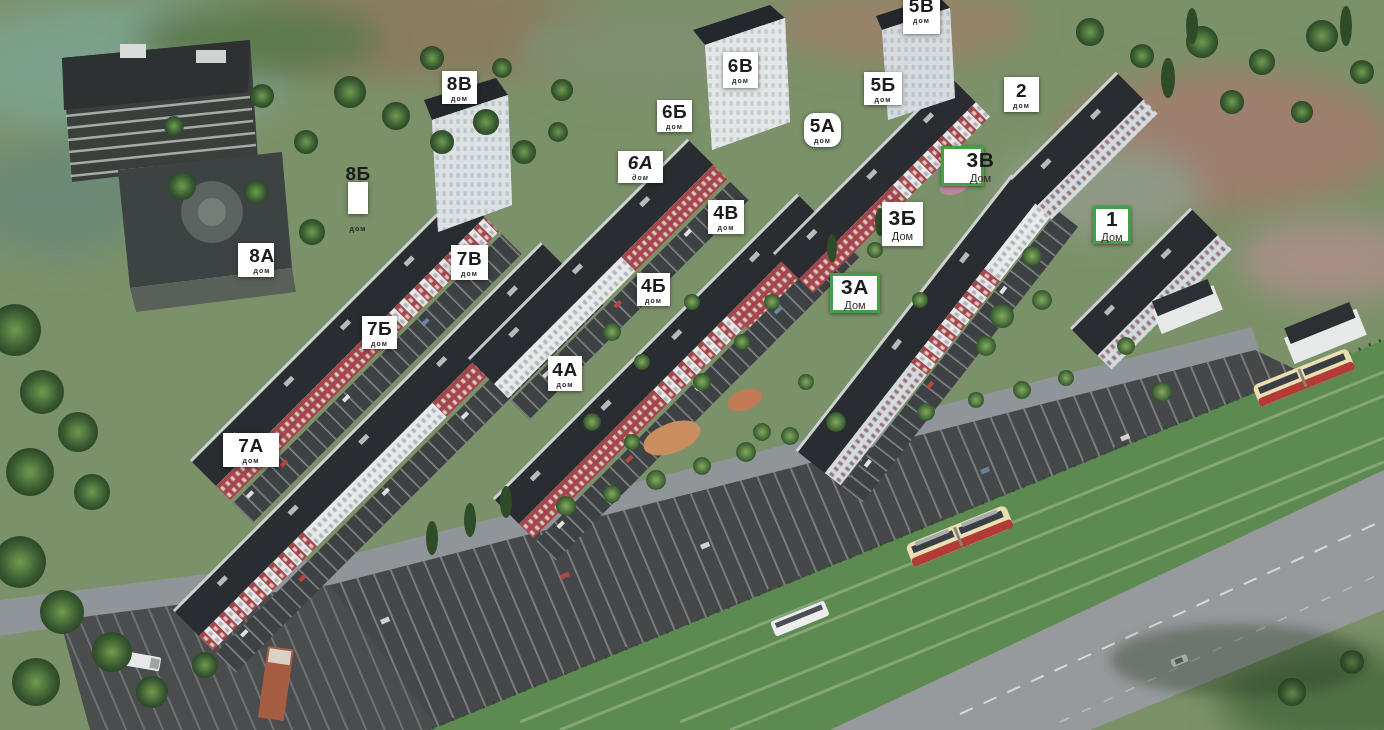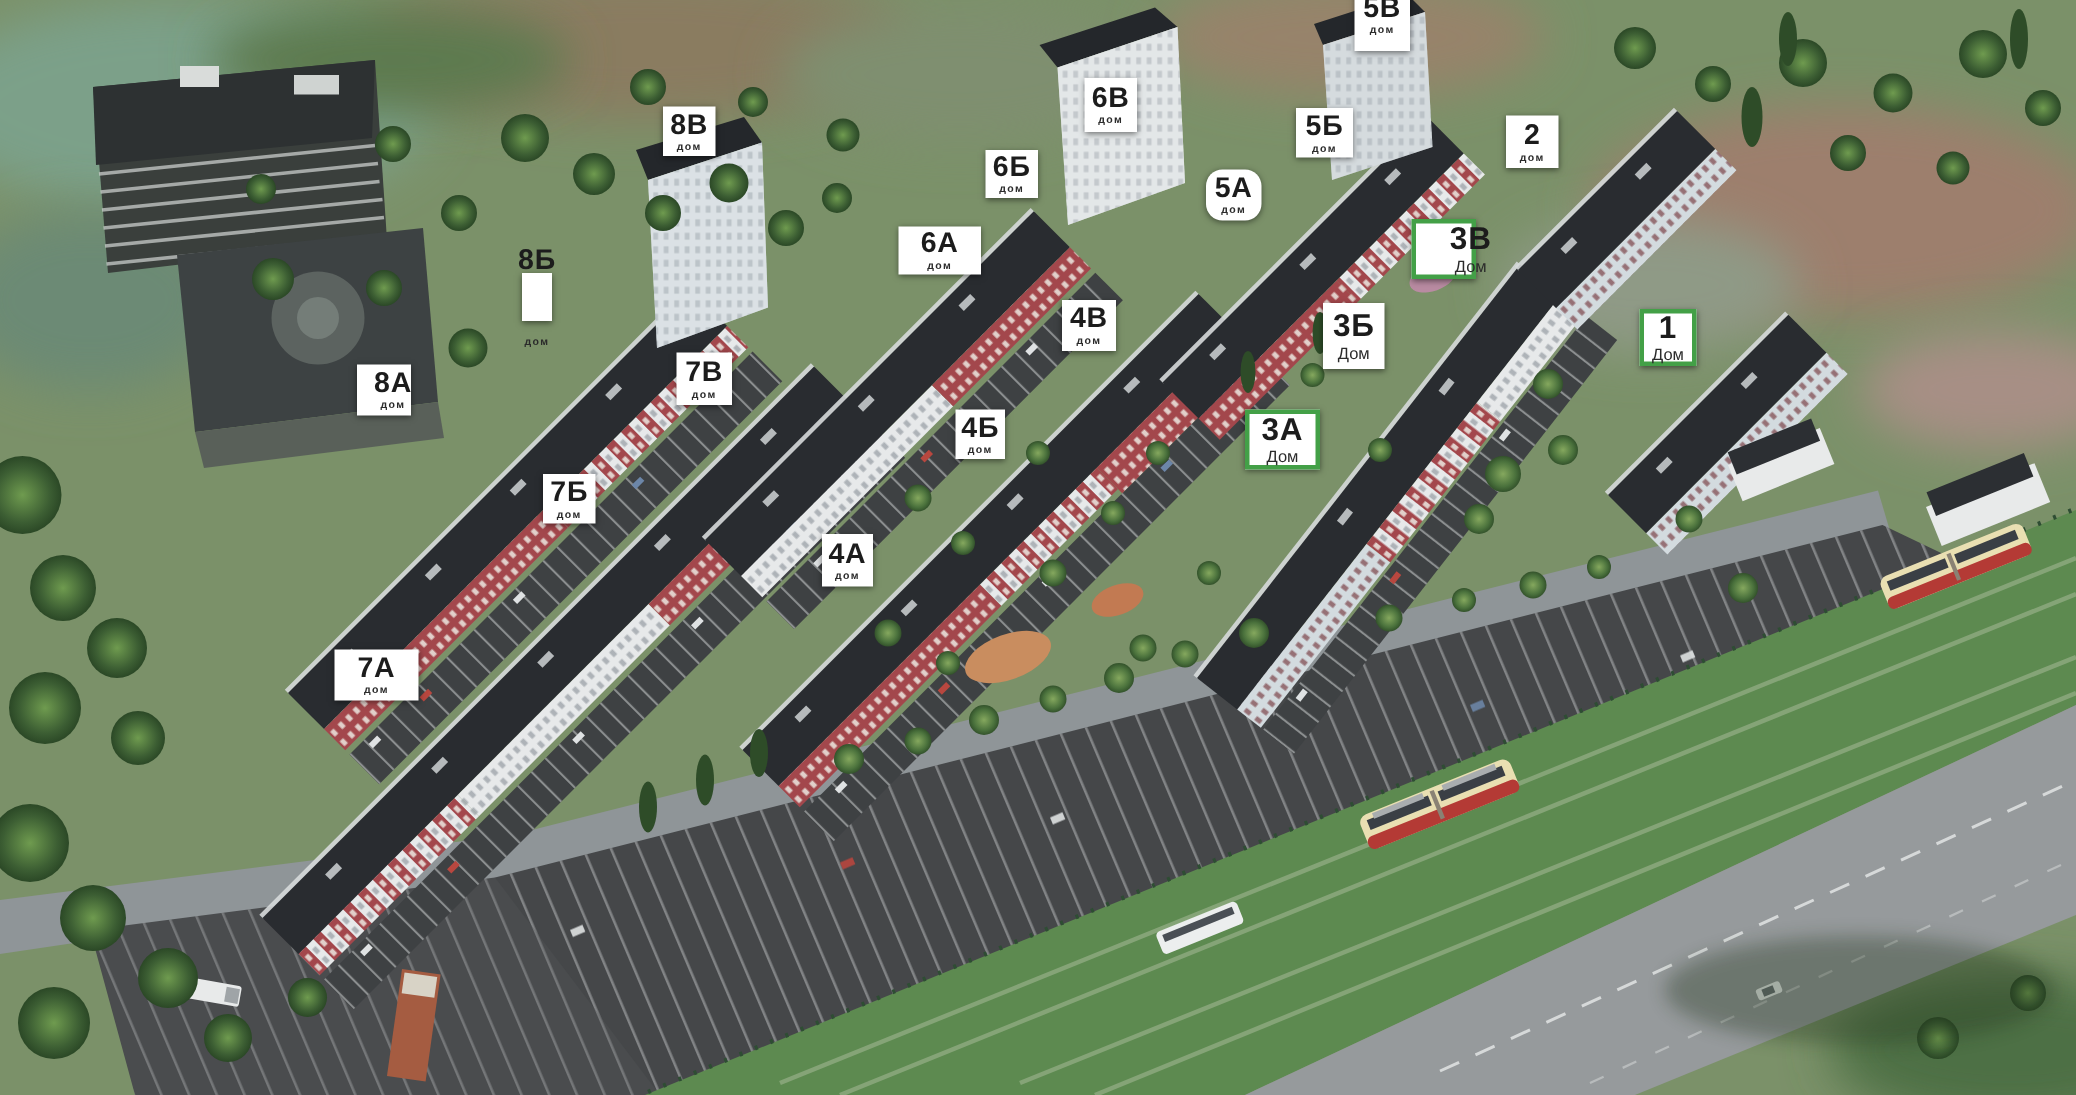--- a/index.html
+++ b/index.html
@@ -420,21 +420,21 @@
         <span class="sub">дом</span>
       </div>
       <div class="marker" style="left: 804px; top: 113px; width: 37px; height: 34px; border-radius: 11px;">
         <span class="num">5А</span>
         <span class="sub">дом</span>
       </div>
       <div class="marker green big-sub" style="left: 941px; top: 146px; width: 43px; height: 40px; padding-left: 36px;">
         <span class="num">3В</span>
         <span class="sub">Дом</span>
       </div>
-      <div class="marker" style="left: 599px; top: 151px; width: 55px; height: 32px;">
+      <div class="marker" style="left: 618px; top: 151px; width: 45px; height: 32px; font-style: italic;">
         <span class="num">6А</span>
         <span class="sub">дом</span>
       </div>
       <div class="marker" style="left: 348px; top: 182px; width: 20px; height: 32px; gap: 40px;">
         <span class="num">8Б</span>
         <span class="sub">дом</span>
       </div>
       <div class="marker" style="left: 708px; top: 200px; width: 36px; height: 34px;">
         <span class="num">4В</span>
         <span class="sub">дом</span>
@@ -444,21 +444,21 @@
         <span class="sub">Дом</span>
       </div>
       <div class="marker green big-sub" style="left: 1093px; top: 206px; width: 38px; height: 38px;">
         <span class="num">1</span>
         <span class="sub">Дом</span>
       </div>
       <div class="marker" style="left: 238px; top: 243px; width: 36px; height: 34px; padding-left: 12px;">
         <span class="num">8А</span>
         <span class="sub">дом</span>
       </div>
-      <div class="marker" style="left: 451px; top: 235px; width: 37px; height: 35px;">
+      <div class="marker" style="left: 451px; top: 245px; width: 37px; height: 35px;">
         <span class="num">7В</span>
         <span class="sub">дом</span>
       </div>
       <div class="marker" style="left: 637px; top: 273px; width: 33px; height: 33px;">
         <span class="num">4Б</span>
         <span class="sub">дом</span>
       </div>
       <div class="marker green big-sub" style="left: 830px; top: 273px; width: 50px; height: 40px;">
         <span class="num">3А</span>
         <span class="sub">Дом</span>

